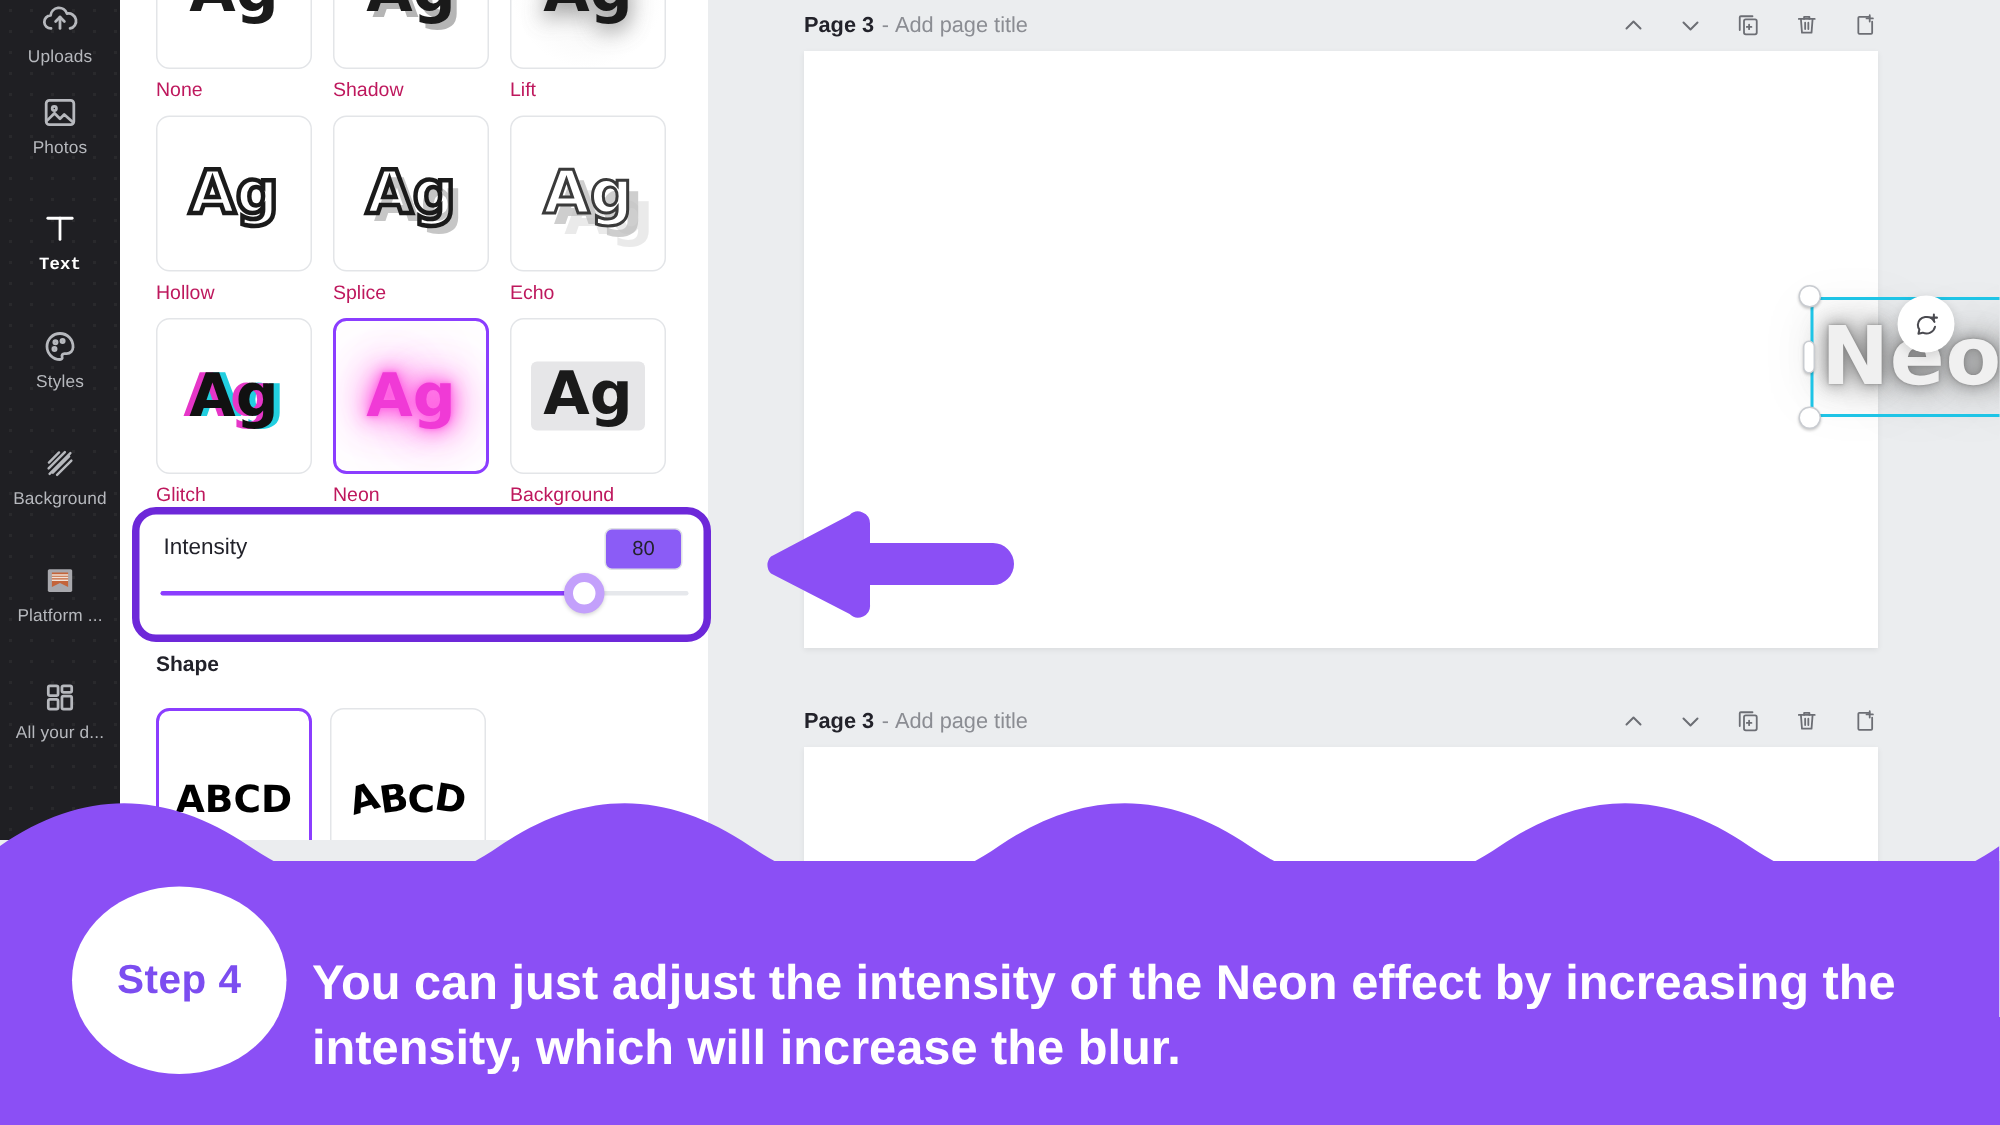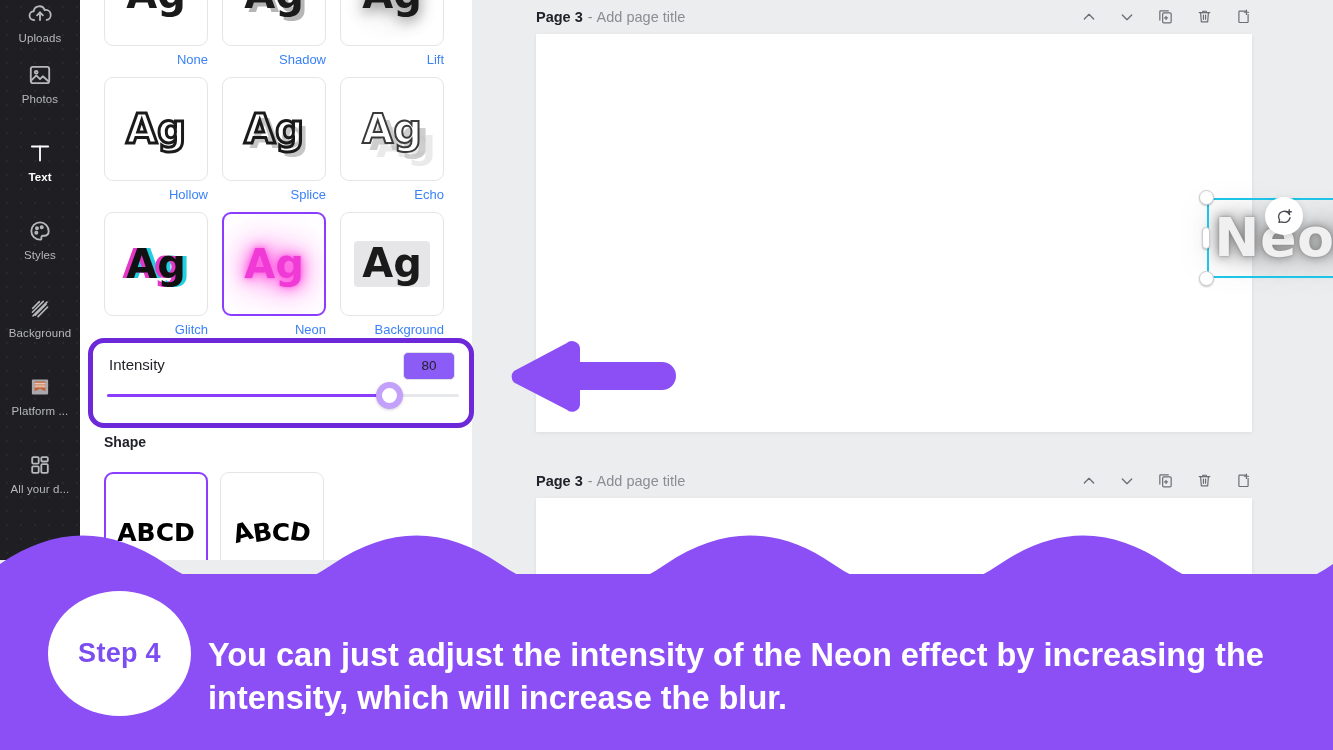--- a/index.html
+++ b/index.html
@@ -19,39 +19,39 @@
     background-size: 14px 14px;
     z-index: 6;
   }
   .rail-item {
     width: 80px; height: 78px;
     display: flex; flex-direction: column; align-items: center; justify-content: center;
     gap: 5px; color: #b6b8bd; cursor: pointer;
   }
   .rail-item.active { color: #fff; }
   .rail-label { font-size: 11.5px; letter-spacing: .1px; white-space: nowrap; }
-  .rail-item.active .rail-label { font-weight: 700; }
+  .rail-item.active .rail-label { font-weight: 700; font-family: Liberation Mono, monospace; }
   .rail-ico { width: 26px; height: 26px; display: block; }
-  .rail-item.first { height: 44px; justify-content: center; }
+  .rail-item.first { height: 44px; justify-content: space-between; }
 
   
   .panel {
     position: absolute; left: 80px; top: 0; width: 392px; height: 560px;
     background: #fff; z-index: 5; overflow: hidden;
   }
   .fx-grid { position: absolute; left: 24px; top: -58px; width: 340px; }
   .fx-row { display: flex; gap: 14px; margin-bottom: 10px; }
   .fx-cell { width: 104px; }
   .fx-box {
     width: 104px; height: 104px; border: 1px solid #e3e5e8; border-radius: 9px;
     background: #fff; display: flex; align-items: center; justify-content: center;
     cursor: pointer; overflow: hidden; position: relative;
   }
   .fx-box.sel { border: 2px solid #8b3dff; }
-  .fx-lab { text-align: right; font-size: 13px; color: #3b82f6; margin-top: 6px; }
+  .fx-lab { text-align: left; font-size: 13px; color: #be185d; margin-top: 6px; }
   .ag { font-family: "DejaVu Sans", sans-serif; font-weight: 700; font-size: 40px; color: #1a1a1a; line-height: 1; text-align: center; }
   .ag.shadow { text-shadow: 4px 4px 0 rgba(120,120,120,.55); }
   .ag.lift   { text-shadow: 0 4px 14px rgba(90,90,90,.75); }
   .fx-box.liftbg { background: radial-gradient(closest-side, #f2f2f2, #fff); }
   .ag.hollow { color: transparent; -webkit-text-stroke: 3px #1a1a1a; }
   .ag.splice { color: transparent; -webkit-text-stroke: 3px #1a1a1a; text-shadow: 5px 5px 0 rgba(160,160,160,.6); }
   .ag.echo   { color: #fff; -webkit-text-stroke: 2px #3a3a3a; text-shadow: 7px 7px 0 rgba(190,190,190,.75), 14px 14px 0 rgba(225,225,225,.7); }
   .ag.glitch { color: #111; text-shadow: -4px 0 0 #e636c8, 4px 0 0 #22cfe0; }
   .ag.neon   { color: #f03ad6; text-shadow: 0 0 3px #ff6ae6, 0 0 12px #ff3ddb, 0 0 26px #ff4ee0, 0 0 44px rgba(255,90,230,.8); }
   .fx-box .bgchip { background: #e6e6e8; border-radius: 4px; padding: 2px 8px 4px; }

